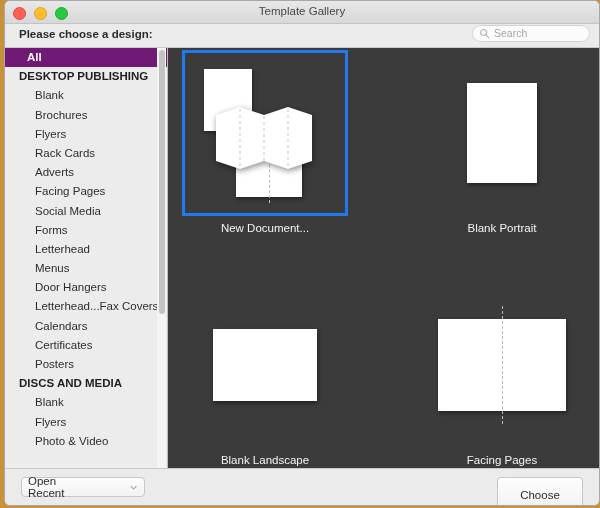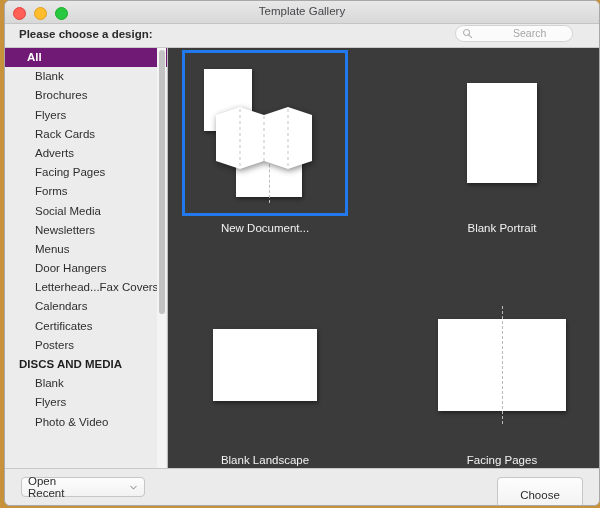--- a/index.html
+++ b/index.html
@@ -78,32 +78,31 @@
   .prompt-label {
     position: absolute;
     left: 14px;
     top: 4px;
     font-size: 11.5px;
     font-weight: bold;
     color: #2b2b2b;
   }
   .search-field {
     position: absolute;
-    right: 26px;
+    right: 9px;
     top: 1px;
     width: 118px;
     height: 17px;
     background: #fbfbfb;
     border: 1px solid #d2d2d2;
     border-radius: 9px;
     display: flex;
     align-items: center;
     padding: 0 6px;
     box-sizing: border-box;
-    gap: 36px;
   }
   .search-icon { flex: 0 0 11px; height: 11px; margin-right: 4px; opacity: .55; }
   .search-placeholder {
     font-size: 10.5px;
     color: #a5a5a5;
     line-height: 1;
   }
 
   
   .body-row {
@@ -332,29 +331,30 @@
         </svg>
         <span class="search-placeholder">Search</span>
       </div>
     </div>
 
     <div class="body-row">
 
       <div class="sidebar">
         <div class="sb-list" id="sb-list">
             <div class="sb-row selected">All</div>
+            <div class="sb-row group">DESKTOP PUBLISHING</div>
             <div class="sb-row">Blank</div>
             <div class="sb-row">Brochures</div>
             <div class="sb-row">Flyers</div>
             <div class="sb-row">Rack Cards</div>
             <div class="sb-row">Adverts</div>
             <div class="sb-row">Facing Pages</div>
+            <div class="sb-row">Social Media</div>
             <div class="sb-row">Forms</div>
-            <div class="sb-row">Social Media</div>
-            <div class="sb-row">Newsletters</div>
+            <div class="sb-row">Letterhead</div>
             <div class="sb-row">Menus</div>
             <div class="sb-row">Door Hangers</div>
             <div class="sb-row">Letterhead...Fax Covers</div>
             <div class="sb-row">Calendars</div>
             <div class="sb-row">Certificates</div>
             <div class="sb-row">Posters</div>
             <div class="sb-row group">DISCS AND MEDIA</div>
             <div class="sb-row">Blank</div>
             <div class="sb-row">Flyers</div>
             <div class="sb-row">Photo &amp; Video</div>

